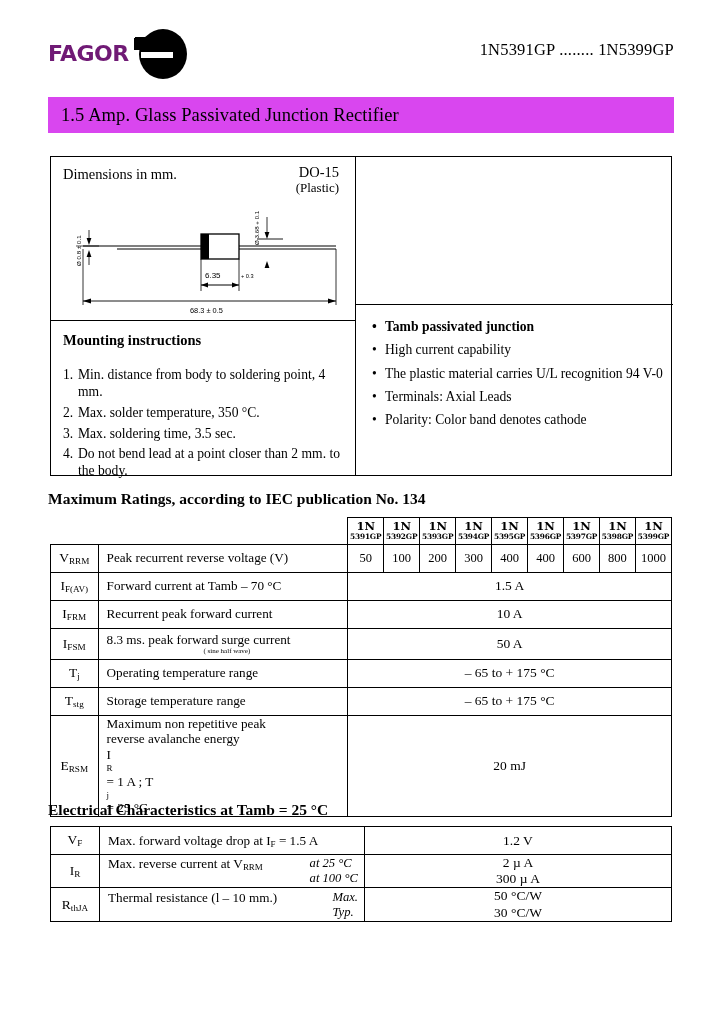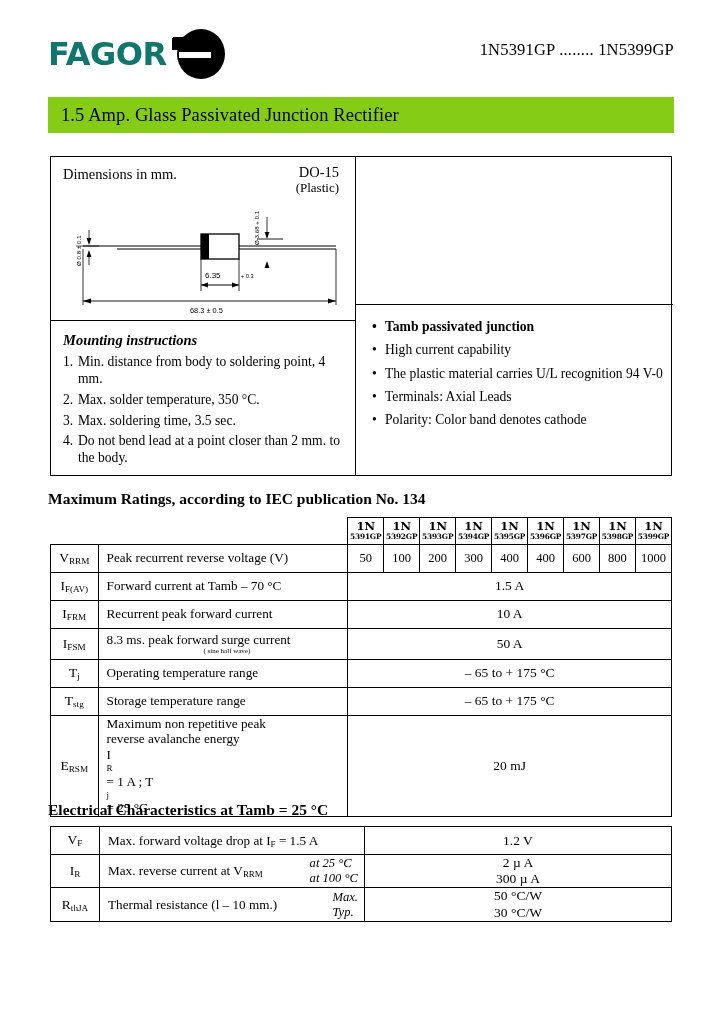--- a/index.html
+++ b/index.html
@@ -35,24 +35,24 @@
     position: absolute;
     left: 0;
     top: 0;
     display: flex;
     align-items: center;
     height: 52px;
   }
   .logo-text {
     font-family: "DejaVu Sans", sans-serif;
     font-weight: bold;
-    font-size: 32px;
+    font-size: 22px;
     letter-spacing: -0.5px;
     line-height: 1;
-    color: #0f766e;
+    color: #701a75;
   }
   .logo-mark {
     position: relative;
     width: 54px;
     height: 52px;
     margin-left: 4px;
   }
   .logo-mark svg { display: block; }
 
   .part-range {
@@ -64,21 +64,21 @@
     white-space: nowrap;
   }
 
   
   .title-band {
     position: absolute;
     left: 48px;
     top: 97px;
     width: 626px;
     height: 36px;
-    background: #84cc16;
+    background: #d946ef;
     display: flex;
     align-items: center;
   }
   .title-band .title-text {
     font-size: 18.5px;
     padding-left: 13px;
     letter-spacing: 0.1px;
     white-space: nowrap;
   }
 
@@ -170,22 +170,21 @@
     left: 0;
     top: 164px;
     width: 304px;
     height: 155px;
     padding: 11px 10px 0 12px;
     box-sizing: border-box;
   }
   .mount-title {
     font-size: 14.5px;
     font-weight: bold;
-    margin-bottom: 5px;
-    font-style: italic;
+    margin-bottom: 18px;
   }
   .mount-list {
     list-style: none;
     margin: 0;
     padding: 0;
   }
   .mount-list li {
     font-size: 13.6px;
     line-height: 1.24;
     margin-bottom: 4px;
@@ -364,21 +363,21 @@
     width: 256px;
     padding-left: 8px;
     text-align: left;
   }
   #ec-table .val-col {
     text-align: center;
     font-size: 13.5px;
   }
   .dcell {
     display: flex;
-    align-items: center;
+    align-items: flex-start;
     justify-content: space-between;
     padding-right: 6px;
     gap: 21px;
   }
   .dcell .two-line {
     text-align: left;
     line-height: 1.18;
     font-size: 12.6px;
   }
   .two-line span { display: block; font-style: italic; }

